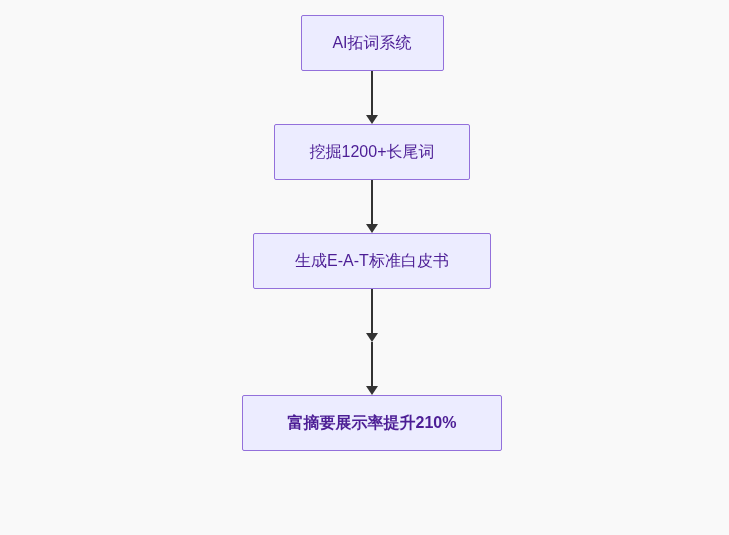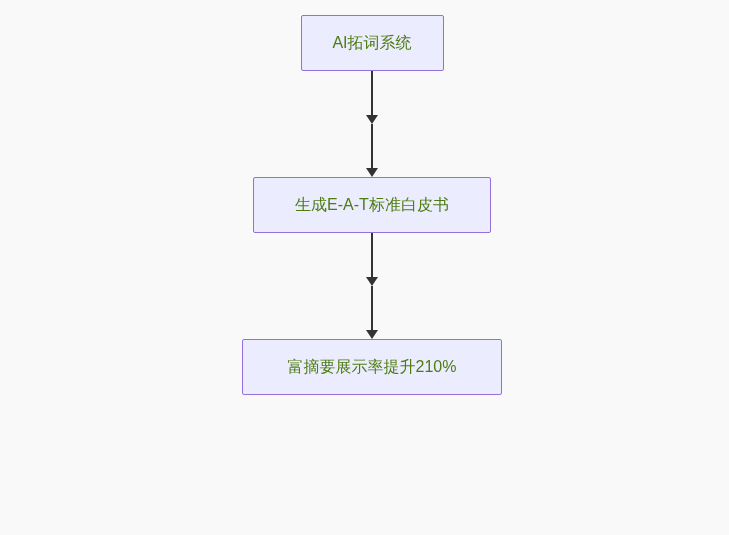--- a/index.html
+++ b/index.html
@@ -22,34 +22,34 @@
     display: flex;
     flex-direction: column;
     align-items: center;
   }
   .node {
     box-sizing: border-box;
     height: 56px;
     background: #ececff;
     border: 1px solid #9370db;
     border-radius: 2px;
-    color: #4d7c0f;
+    color: #4c1d95;
     font-size: 16px;
     line-height: 1.2;
     display: flex;
     align-items: center;
     justify-content: center;
     text-align: center;
     white-space: nowrap;
   }
   .node-1 { width: 143px; }
   .node-2 { width: 196px; }
   .node-3 { width: 238px; }
   .node-4 { width: 221px; }
-  .node-5 { width: 260px; }
+  .node-5 { width: 260px; font-weight: bold; }
   .arrow {
     position: relative;
     width: 14px;
     height: 53px;
   }
   .arrow .line {
     position: absolute;
     top: 0;
     left: 50%;
     transform: translateX(-50%);
@@ -76,20 +76,23 @@
 
   <div class="node node-1">
     <span>AI拓词系统</span>
   </div>
 
   <div class="arrow">
     <span class="line"></span>
     <span class="head"></span>
   </div>
 
+  <div class="node node-2">
+    <span>挖掘1200+长尾词</span>
+  </div>
 
   <div class="arrow">
     <span class="line"></span>
     <span class="head"></span>
   </div>
 
   <div class="node node-3">
     <span>生成E-A-T标准白皮书</span>
   </div>
 

